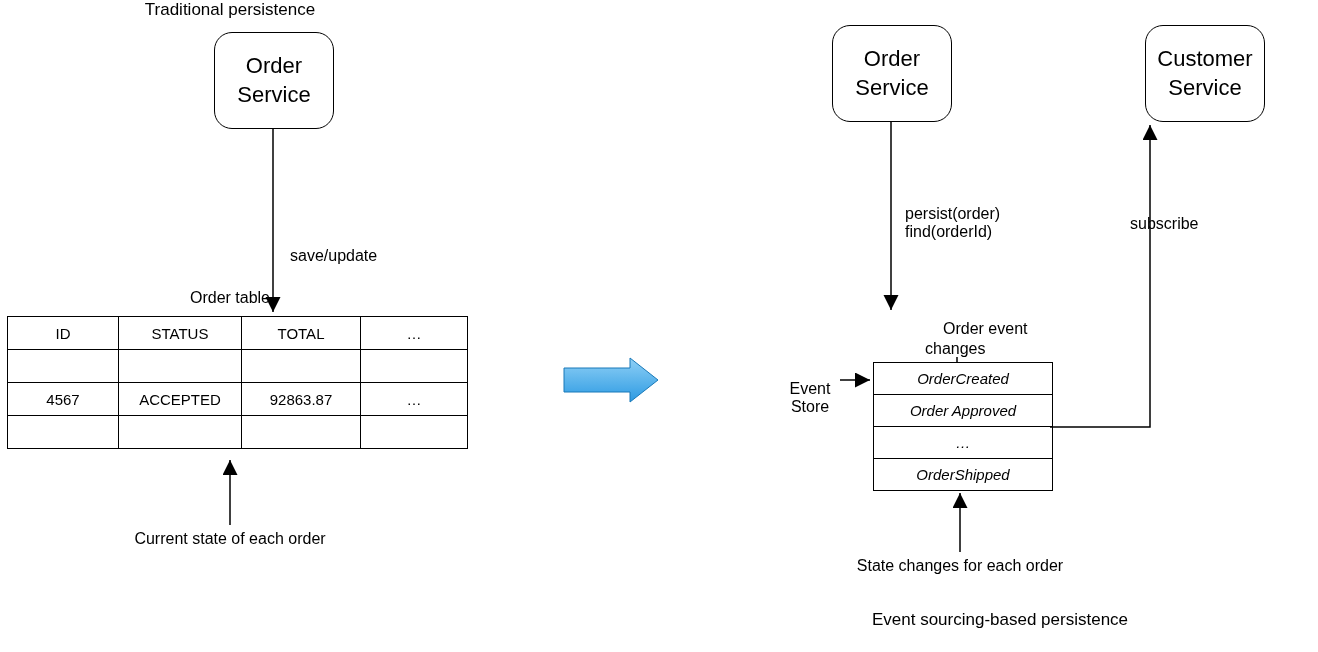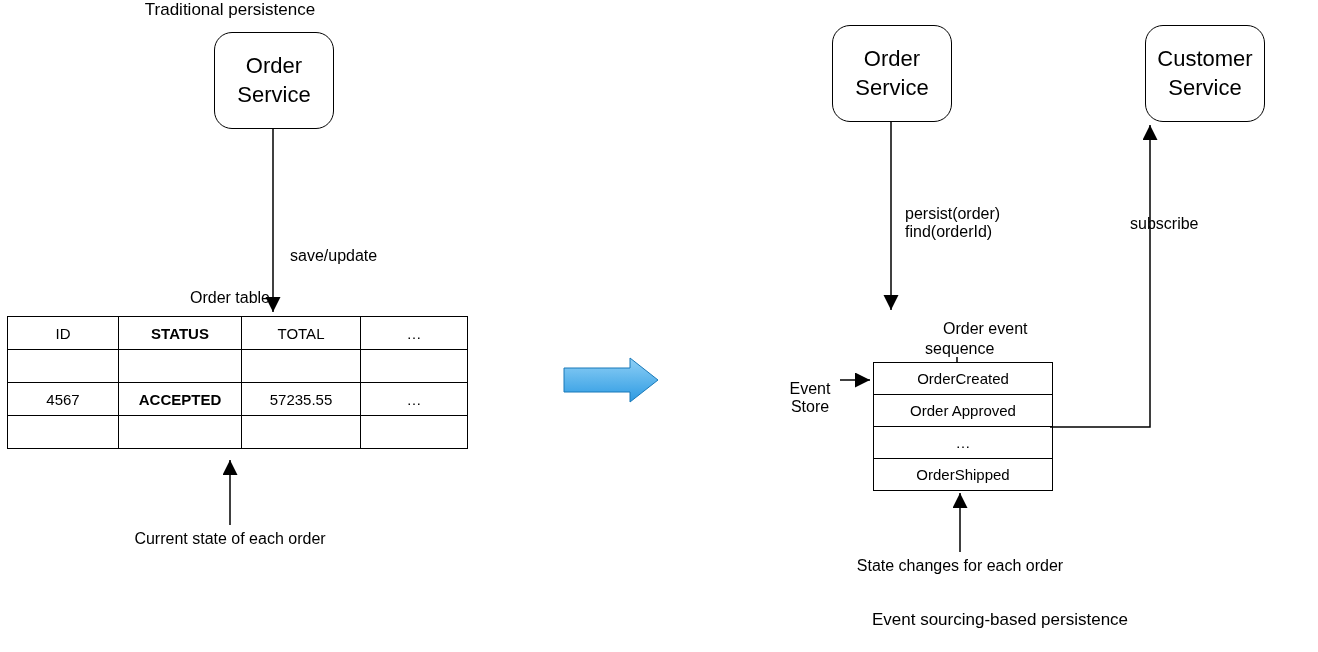--- a/index.html
+++ b/index.html
@@ -1,26 +1,26 @@
 <!DOCTYPE html>
 <html><head>
 <meta charset="utf-8">
 <style>
   html,body{margin:0;padding:0;width:1318px;height:652px;background:transparent;font-family:Helvetica,Arial,sans-serif;color:#000;}
   .canvas{position:absolute;left:0;top:0;width:1318px;height:652px;}
   .service{position:absolute;border:1px solid #000;border-radius:18px;background:#fff;display:flex;align-items:center;justify-content:center;text-align:center;font-size:22px;line-height:1.3;}
   .label{position:absolute;font-size:16px;text-align:center;}
   .label.big{font-size:17px;}
   .seq{position:absolute;border:1px solid #000;background:#fff;}
-  .seq .row{height:31px;border-bottom:1px solid #000;display:flex;align-items:center;justify-content:center;font-size:15px;}
+  .seq .row{height:31px;border-bottom:1px solid #000;display:flex;align-items:center;justify-content:center;font-size:15px;font-style:italic;}
   .seq .row:last-child{border-bottom:none;}
   table.order{position:absolute;border-collapse:collapse;background:#fff;font-size:15px;}
   table.order td,table.order th{border:1px solid #000;height:32px;text-align:center;font-weight:normal;padding:0;}
   table.order .c1{width:110px;}
-  table.order .c2{width:122px;font-weight:bold;}
+  table.order .c2{width:122px;}
   table.order .c3{width:118px;}
   table.order .c4{width:106px;}
   svg{position:absolute;left:0;top:0;overflow:visible;}
 </style>
 </head>
 <body>
 
 <div class="canvas">
 
   <div class="label big" style="left:0;top:610;width:460px;">Traditional persistence</div>
@@ -44,21 +44,21 @@
     </tr>
     <tr>
           <td class="c1"></td>
           <td class="c2"></td>
           <td class="c3"></td>
           <td class="c4"></td>
         </tr>
     <tr>
       <td class="c1">4567</td>
       <td class="c2">ACCEPTED</td>
-      <td class="c3">57235.55</td>
+      <td class="c3">92863.87</td>
       <td class="c4">…</td>
     </tr>
     <tr>
           <td class="c1"></td>
           <td class="c2"></td>
           <td class="c3"></td>
           <td class="c4"></td>
         </tr>
   </tbody>
     </table>
@@ -101,21 +101,21 @@
 
   <div class="label" style="left:905px;top:205px;white-space:pre;text-align:left;">persist(order)
 find(orderId)</div>
 
   <div class="label" style="left:780px;top:380px;width:60px;white-space:pre;">Event
 Store</div>
 
   <div class="label" style="left:1130px;top:215px;">subscribe</div>
 
   <div class="label" style="left:943px;top:320px;">Order event</div>
-  <div class="label" style="left:925px;top:340px;">sequence</div>
+  <div class="label" style="left:925px;top:340px;">changes</div>
 
   <div class="seq" style="left:873px;top:362px;width:178px;">
     <div class="row">OrderCreated</div>
     <div class="row">Order Approved</div>
     <div class="row">…</div>
     <div class="row">OrderShipped</div>
   </div>
 
   <div class="label" style="left:830px;top:557px;width:260px;">State changes for each order</div>
 

